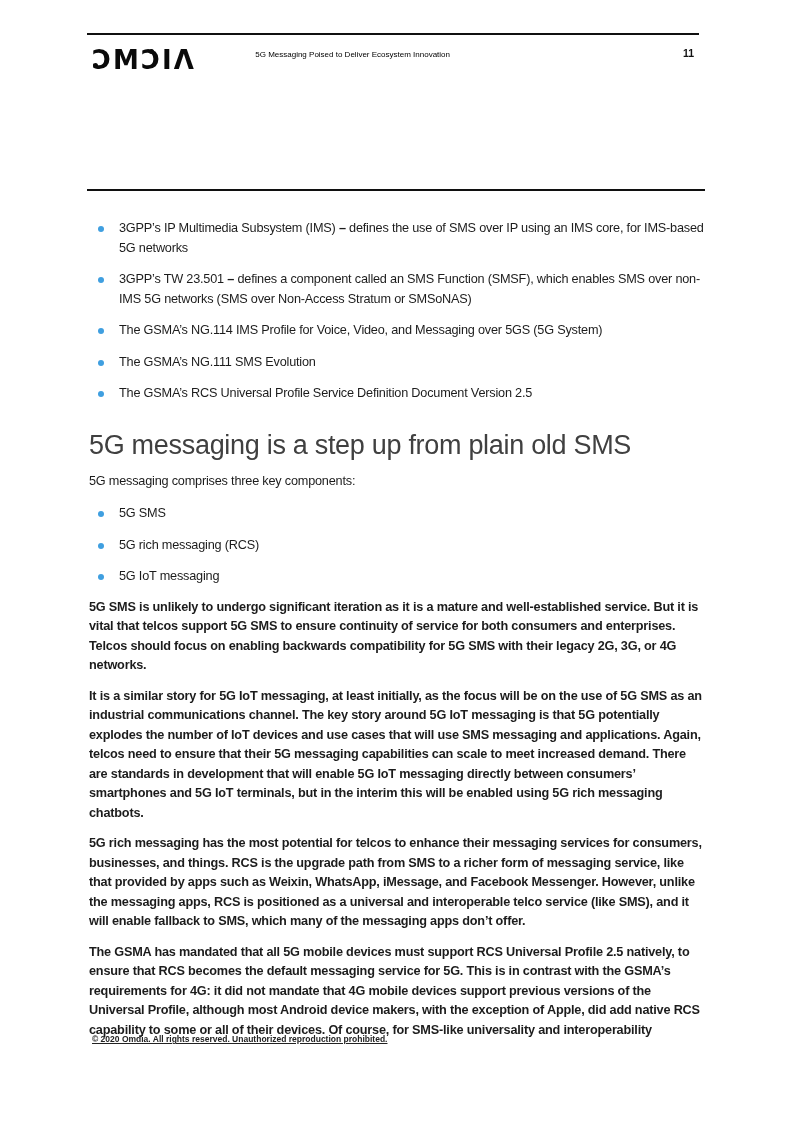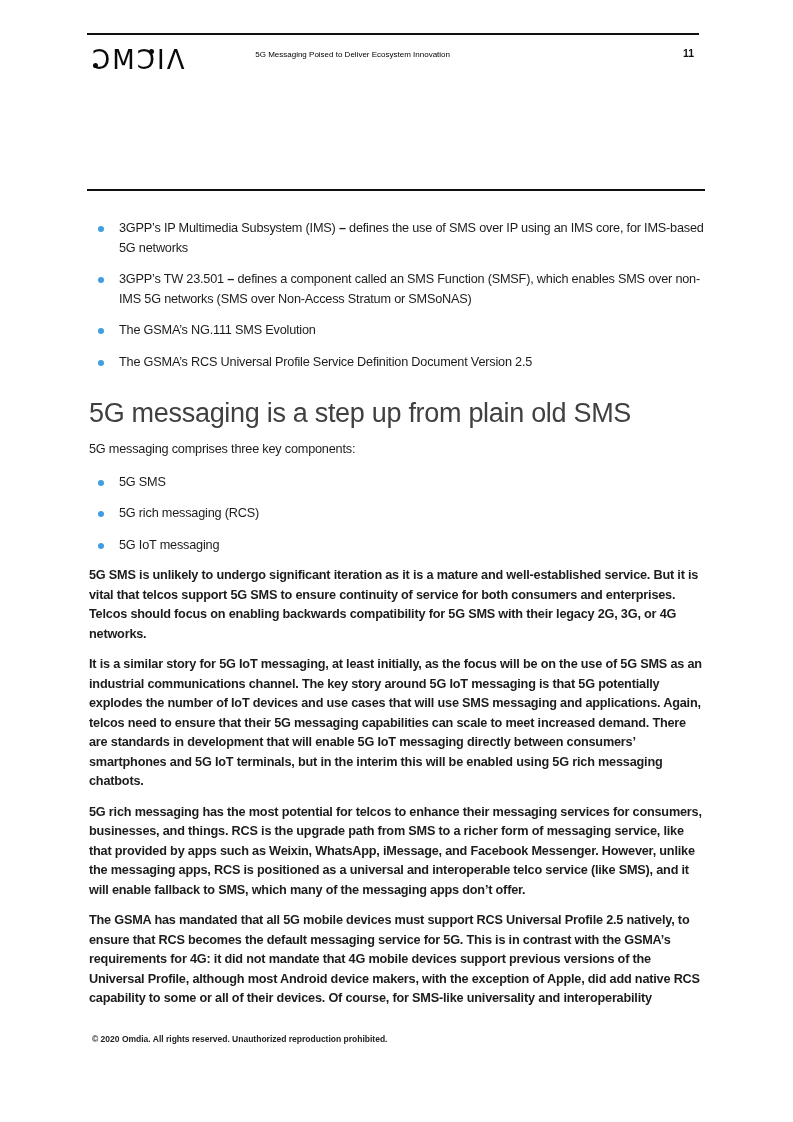--- a/index.html
+++ b/index.html
@@ -16,21 +16,21 @@
   }
 
   
   .rule-top {
     position: absolute; left: 87px; top: 33px;
     width: 612px; height: 2px; background: #101010;
   }
   .logo {
     position: absolute; left: 92px; top: 46px;
     font-family: "DejaVu Sans", sans-serif;
-    font-weight: 400; font-size: 26px; letter-spacing: 2px;
+    font-weight: 700; font-size: 26px; letter-spacing: 2px;
     color: #0a0a0a; line-height: 28px;
   }
   .logo-dot {
     position: absolute; width: 5px; height: 5px;
     border-radius: 50%; background: #0a0a0a;
   }
   .logo-dot-1 { left: 1px; top: 17px; }
   .logo-dot-2 { left: 57px; top: 3px; }
   .header-title {
     position: absolute; left: 210px; top: 50px; width: 240px;
@@ -70,20 +70,21 @@
   }
   p.intro { margin-top: 9px; }
   .component-bullets { margin-top: 13px; }
   p.body-para { margin-top: 11px; font-weight: bold; }
 
   
   .footer-copyright {
     position: absolute; left: 92px; top: 1034px;
     font-size: 8.5px; font-weight: 700; color: #222;
     letter-spacing: 0;
+    text-decoration: underline;
   }
 </style>
 </head>
 <body>
 
 <div class="page">
 
   <div class="rule-top"></div>
 
   <div class="logo">
@@ -100,20 +101,24 @@
   <main class="content">
 
     <ul class="bullets lead-bullets">
       <li>
         <span class="bullet-marker"></span>
         <span>3GPP’s IP Multimedia Subsystem (IMS) </span><b class="dash">–</b><span> defines the use of SMS over IP using an IMS core, for IMS-based 5G networks</span>
       </li>
       <li>
         <span class="bullet-marker"></span>
         <span>3GPP’s TW 23.501 </span><b class="dash">–</b><span> defines a component called an SMS Function (SMSF), which enables SMS over non-IMS 5G networks (SMS over Non-Access Stratum or SMSoNAS)</span>
+      </li>
+      <li>
+        <span class="bullet-marker"></span>
+        <span>The GSMA’s NG.114 IMS Profile for Voice, Video, and Messaging over 5GS (5G System)</span>
       </li>
       <li>
         <span class="bullet-marker"></span>
         <span>The GSMA’s NG.111 SMS Evolution</span>
       </li>
       <li>
         <span class="bullet-marker"></span>
         <span>The GSMA’s RCS Universal Profile Service Definition Document Version 2.5</span>
       </li>
     </ul>

